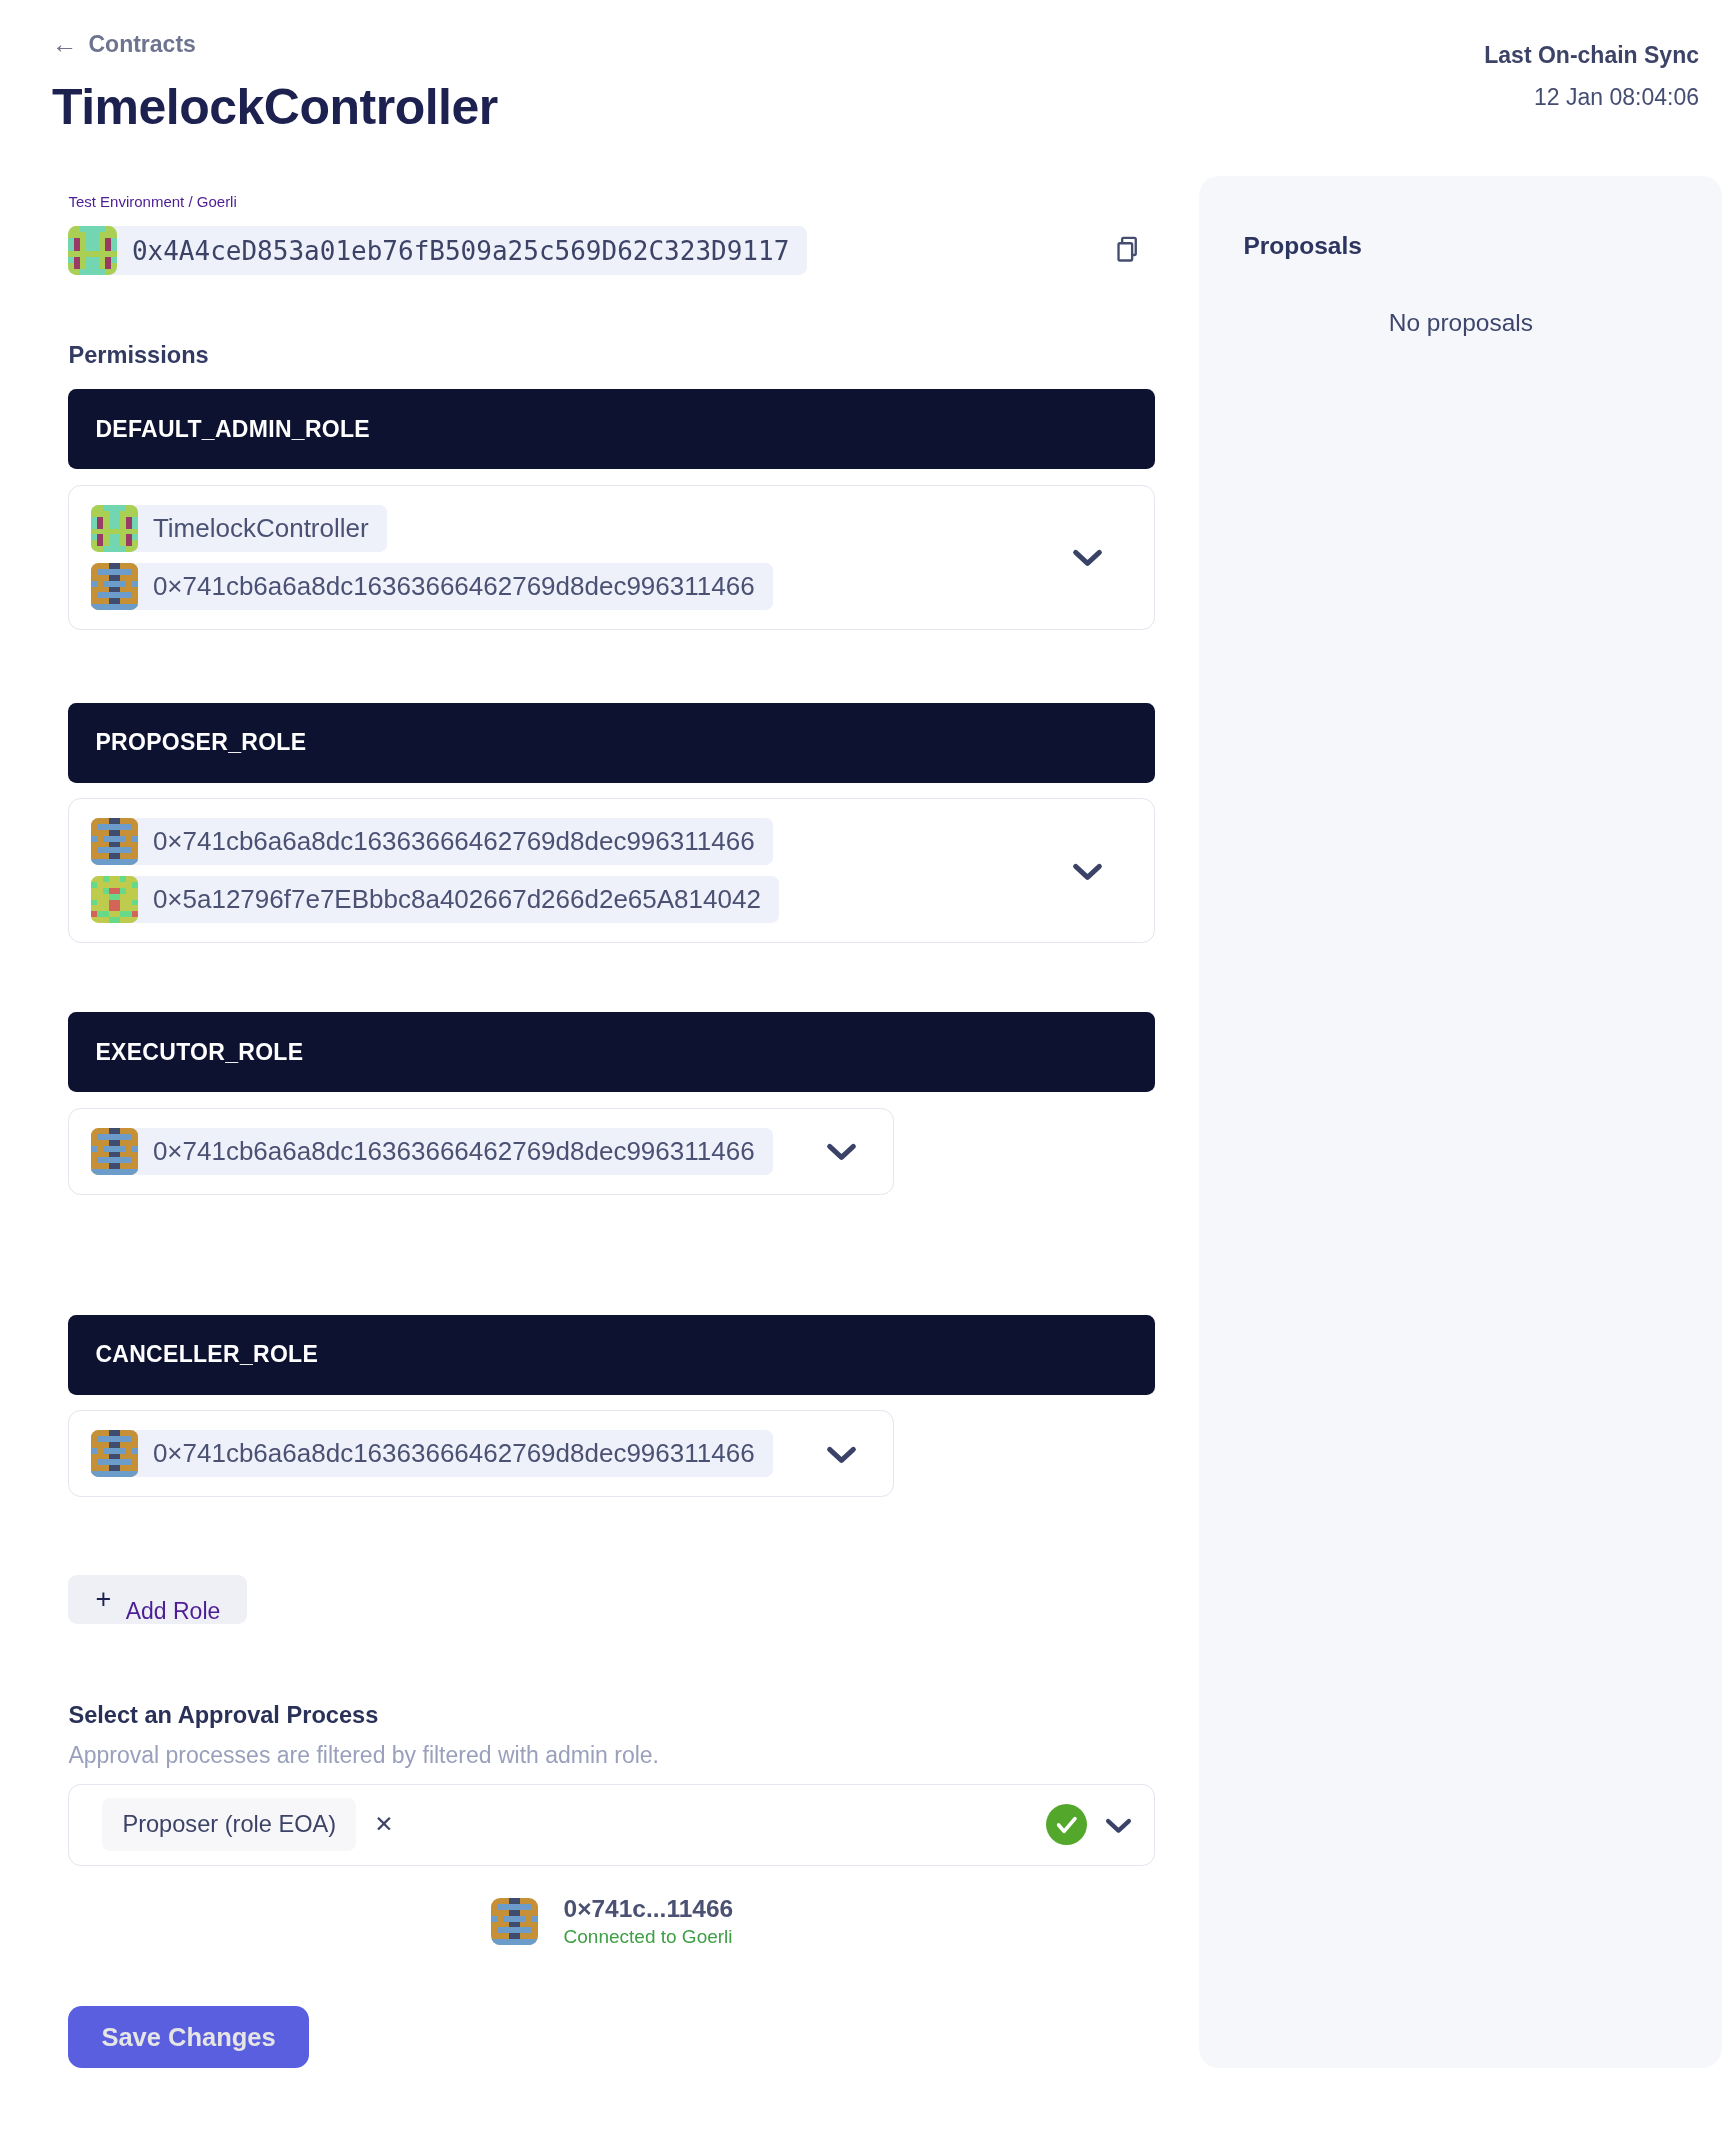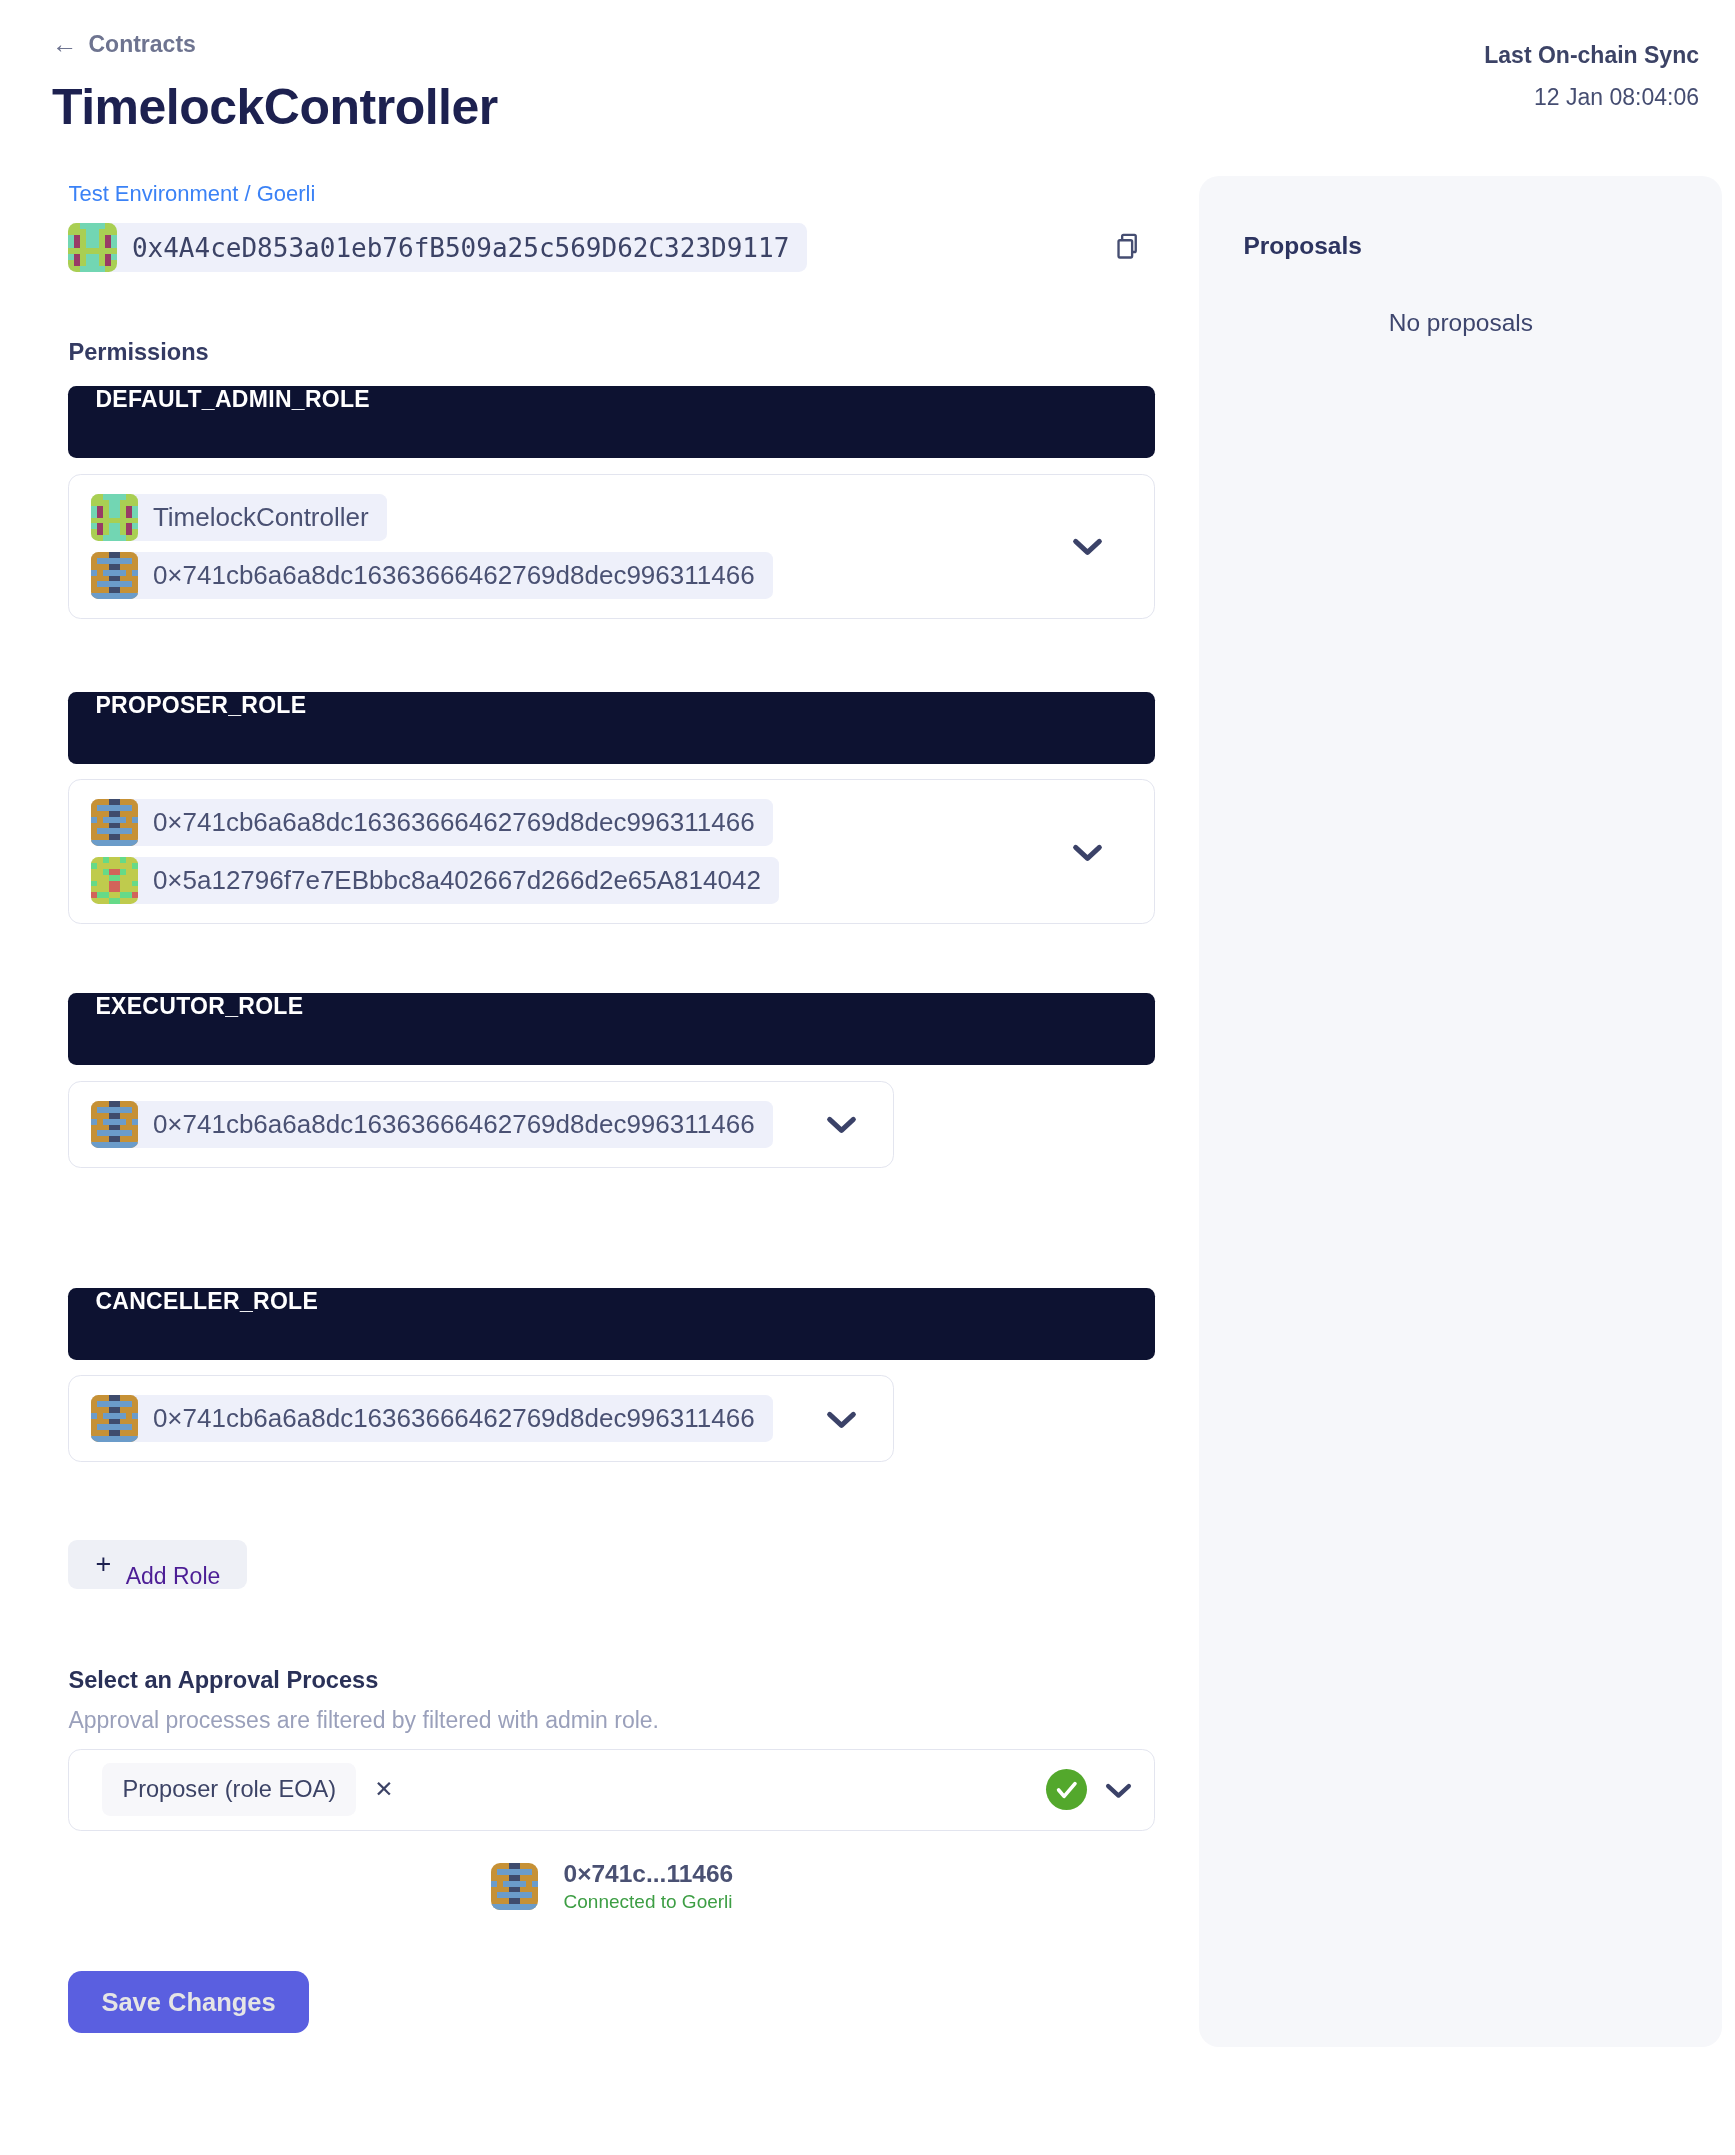--- a/index.html
+++ b/index.html
@@ -17,32 +17,32 @@
   .sync .sync-label { font-size: 23px; font-weight: 700; color: #3c4366; }
   .sync .sync-time { font-size: 23px; color: #454d71; margin-top: 14.5px; }
 
   
   .main-row { display: flex; margin-top: 40px; padding-left: 16.4px; gap: 44px; }
   .main-col { width: 1087px; flex: none; }
   .side-panel { width: 523px; flex: none; background: #f6f7fa; border-radius: 20px; min-height: 1871px; padding: 56px 44px; }
   .side-panel .panel-title { font-size: 24.5px; font-weight: 700; color: #2d3460; }
   .side-panel .panel-empty { margin-top: 49px; text-align: center; font-size: 24.5px; color: #3e466e; }
 
-  .env-line { font-size: 22px; color: #3b82f6; margin-top: 5px; }
+  .env-line { font-size: 15px; color: #4c1d95; margin-top: 17px; }
 
   .address-row { display: flex; align-items: center; justify-content: space-between; margin-top: 16.4px; }
   .addr-badge { display: inline-flex; align-items: center; background: #eef0fa; border-radius: 8.2px; height: 49px; }
   .addr-badge .mono { font-family: "DejaVu Sans Mono", monospace; font-size: 26px; color: #3c4366; padding: 0 18px 0 14.5px; }
   .avatar { width: 49px; height: 49px; border-radius: 8.2px; flex: none; display: block; }
   .copy-btn { width: 40px; height: 40px; display: flex; align-items: center; justify-content: center; cursor: pointer; background: none; border: none; margin-right: 7.3px; }
 
   .section-heading { font-size: 23.6px; font-weight: 700; color: #343b63; margin-top: 67px; }
 
   
-  .role-header { margin-top: 20px; height: 72px; background: #0d1231; border-radius: 8.2px; display: flex; padding: 0 27px; }
+  .role-header { margin-top: 20px; height: 80px; background: #0d1231; border-radius: 8.2px; display: flex; align-items: center; padding: 0 27px; }
   .role-header .role-name { color: #ffffff; font-size: 23px; font-weight: 700; letter-spacing: 0.3px; }
   .role-card { margin-top: 15.5px; background: #ffffff; border: 1.4px solid #e3e5ef; border-radius: 12.7px; padding: 19px 22px; display: flex; align-items: center; justify-content: space-between; }
   .role-card.narrow { width: 826px; }
   .member-col { display: flex; flex-direction: column; gap: 11px; }
   .member-badge { display: inline-flex; align-items: center; background: #eef0fa; border-radius: 7.3px; height: 47px; width: max-content; }
   .member-badge .member-label { font-size: 26px; color: #4a5173; padding: 0 18px 0 14.5px; }
   .member-badge .avatar { width: 47px; height: 47px; border-radius: 7.3px; }
   .chev { flex: none; margin-right: 12.7px; cursor: pointer; background: none; border: none; display: flex; align-items: center; }
   .role-card .chev { margin-right: 29px; }
   .role-card.narrow .chev { margin-right: 14.5px; }

